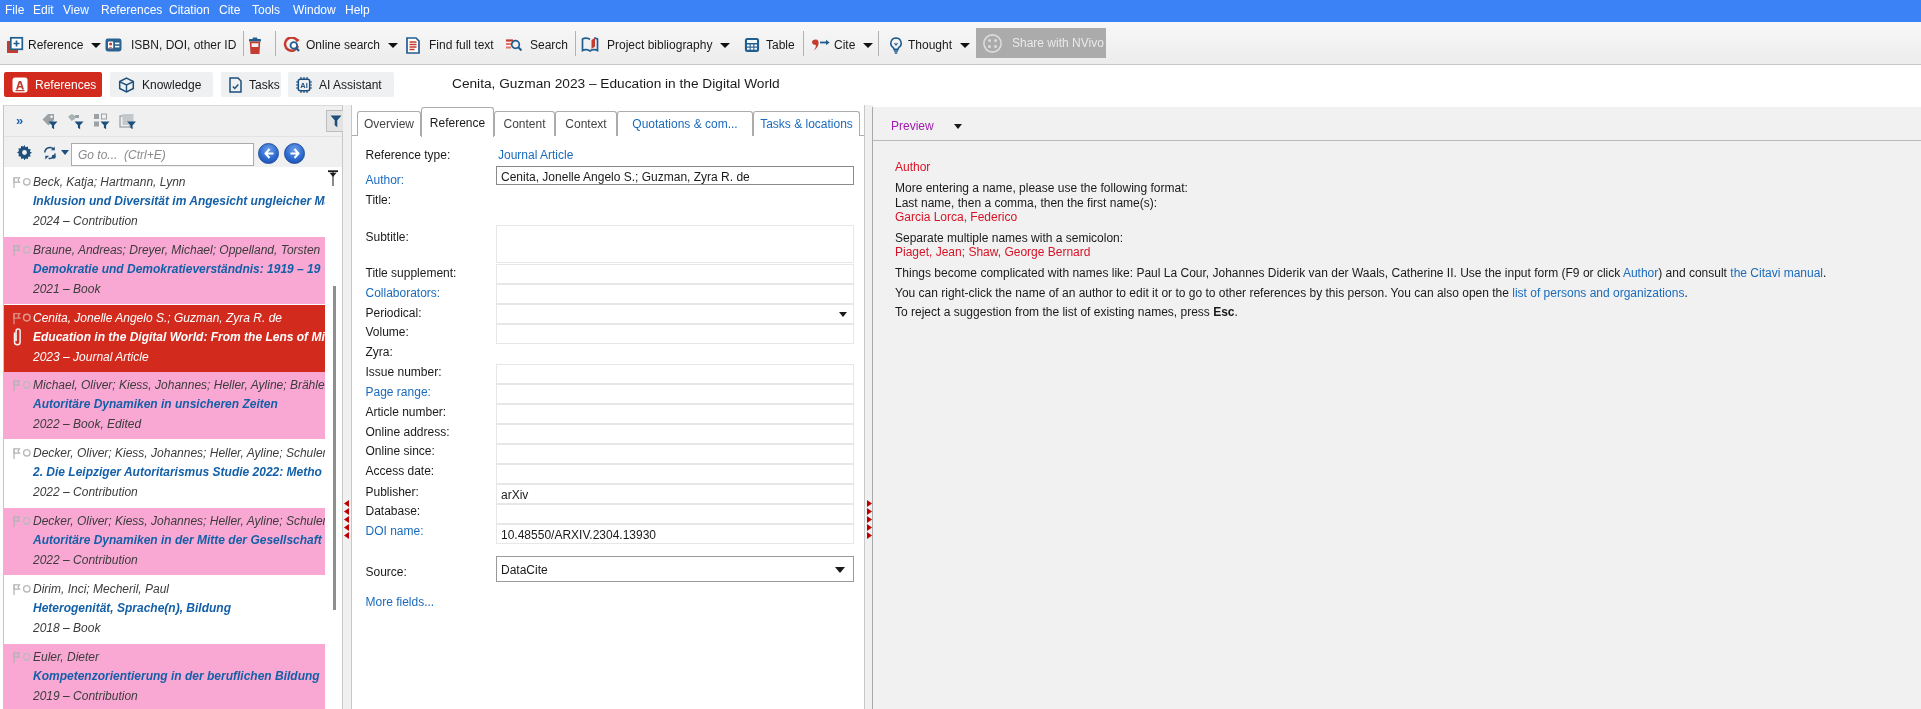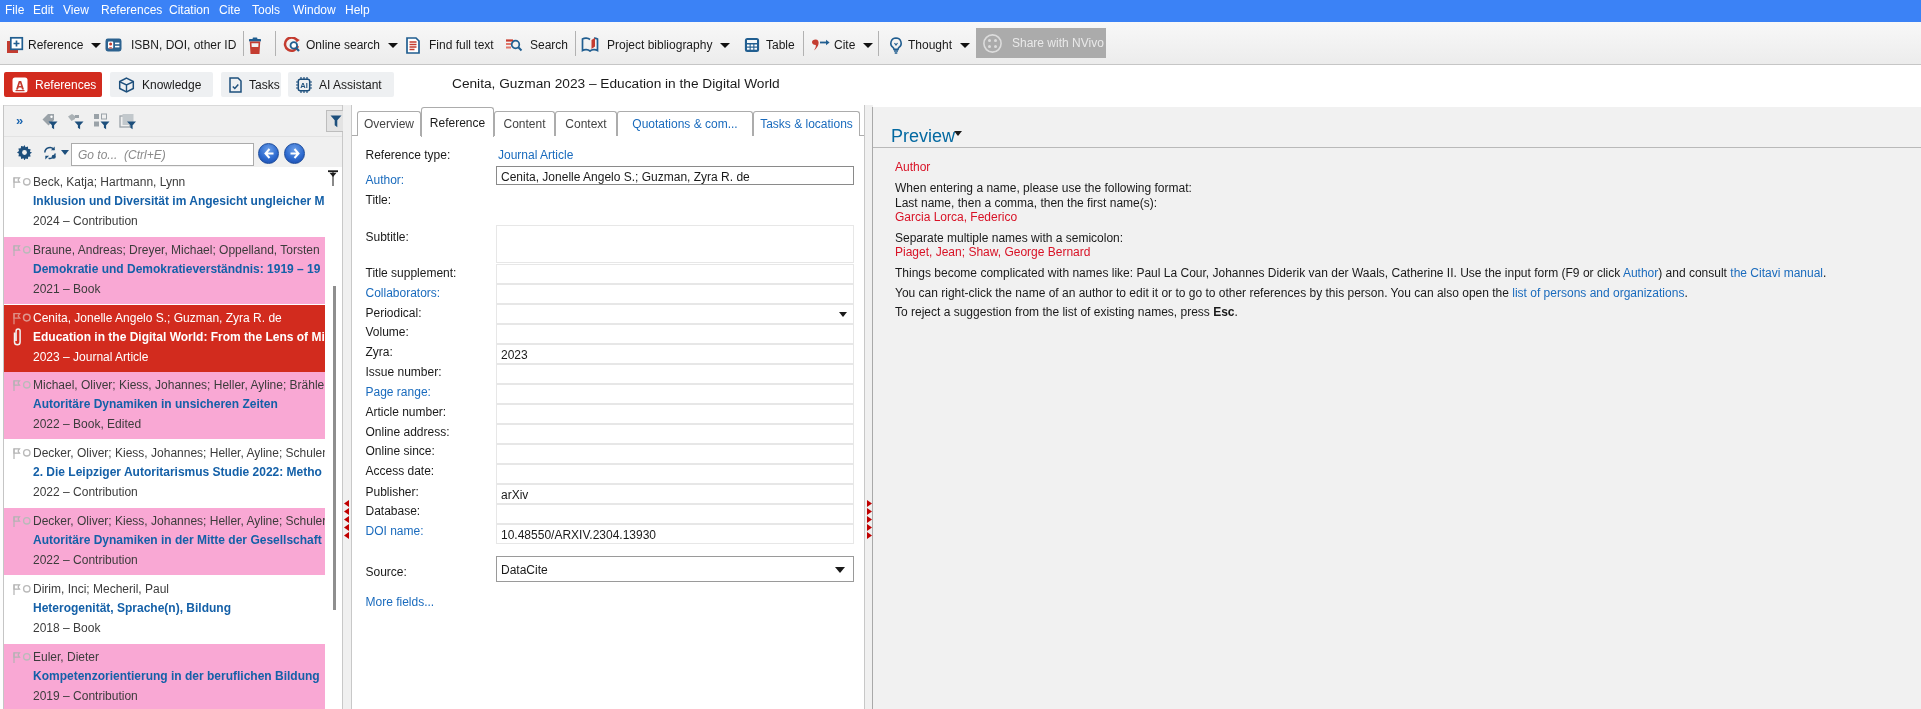--- a/index.html
+++ b/index.html
@@ -30,21 +30,21 @@
 
 
 #leftpanel { position:absolute; left:0; top:105px; width:343px; height:604px; background:#fff; border-right:1px solid #c8c8c8;}
 #leftedge { position:absolute; left:0; top:105px; width:4px; height:604px; background:#fdfdfd; border-right:1px solid #c5c5c5; z-index:5;}
 #lefthead { position:absolute; left:4px; top:0; width:338px; height:62px; background:#f0f0f0; border-top:1px solid #d9d9d9;}
 #lefthead .r1 { position:absolute; left:0; top:0; width:338px; height:31px; border-bottom:1px solid #e3e3e3;}
 #lefthead .r2 { position:absolute; left:0; top:31px; width:338px; height:31px; }
 #gotobox { position:absolute; left:67px; top:6px; width:183px; height:23px; background:#fff;
   border:1px solid #ababab; font-size:12px; font-style:italic; color:#8a8a8a; padding:4px 0 0 6px;}
 #list { position:absolute; left:4px; top:64px; width:321px; height:540px; overflow:hidden; font-size:12px;}
-.item { position:absolute; left:0; width:321px; height:67px; }
+.item { position:absolute; left:0; width:321px; height:67px;font-style:italic; }
 .item .l1 { position:absolute; left:29px; top:6px; color:#3c3c3c; white-space:nowrap;}
 .item .l2 { position:absolute; left:29px; top:25px; color:#1460a8; font-weight:bold; white-space:nowrap;}
 .item .l3 { position:absolute; left:29px; top:45px; color:#3c3c3c; white-space:nowrap;}
 .item.gray { background:#f9a8d4; }
 .item.sel { background:#d22b1e; }
 .item.sel .l1, .item.sel .l2, .item.sel .l3 { color:#fff; }
 .flags { position:absolute; left:4px; top:7px; }
 
 #splitL { position:absolute; left:343px; top:105px; width:8px; height:604px; background:#f0f0f0; }
 #splitR { position:absolute; left:865px; top:105px; width:8px; height:604px; background:#f0f0f0; }
@@ -59,22 +59,22 @@
 .tab.blue { color:#1a6bbd; }
 #tabline { position:absolute; left:0; top:30px; width:512px; height:1px; background:#acacac; }
 #form { position:absolute; left:0; top:31px; width:512px; height:573px; background:#fff; font-size:12px; color:#1a1a1a;}
 .lbl { position:absolute; left:13.5px; margin-top:-1.5px; }
 .lbl.blue { color:#1a6bbd; }
 .fld { position:absolute; left:144px; width:358px; background:#fff; border:1px solid #e7e7e7; padding:3px 4px 0 4px; }
 .dcaret { position:absolute; right:6px; width:0; height:0; border-left:4.5px solid transparent;
   border-right:4.5px solid transparent; border-top:5px solid #1a1a1a; }
 
 #rightpanel { position:absolute; left:872px; top:107px; width:1049px; height:602px; background:#f1f1f1; border-left:1px solid #a9a9a9; }
-#righthead { position:absolute; left:0; top:11px; width:1048px; height:30px; background:#f1f1f1;
-  border-bottom:1px solid #b9b9b9; font-size:18px; color:#0369a1;}
+#righthead { position:absolute; left:0; top:4px; width:1048px; height:30px; background:#f1f1f1;
+  border-bottom:1px solid #b9b9b9; font-size:12px; color:#a21caf;}
 #rightbody { position:absolute; left:22px; top:30px; width:1010px; font-size:12px; color:#1a1a1a; }
 #rightbody .red { color:#d81226; }
 #rightbody .blue { color:#1a6bbd; }
 .rline { position:absolute; left:0; white-space:nowrap; }
 </style>
 </head>
 <body>
 
 <div id="menubar">
   <span style="left:5px">File</span>
@@ -407,21 +407,20 @@
     <div class="fld" style="top:127.5px; height:20px"></div>
     <div class="lbl blue" style="top:151px">Collaborators:</div>
     <div class="fld" style="top:147.5px; height:20px"></div>
     <div class="lbl" style="top:171px">Periodical:</div>
     <div class="fld" style="top:167.6px; height:20px">
         <div class="dcaret" style="top:7px"></div>
       </div>
     <div class="lbl" style="top:190px">Volume:</div>
     <div class="fld" style="top:187.6px; height:20px"></div>
     <div class="lbl" style="top:210px">Zyra:</div>
-    <div class="fld" style="top:207.7px; height:20px">2023</div>
     <div class="lbl" style="top:230px">Issue number:</div>
     <div class="fld" style="top:227.7px; height:20px"></div>
     <div class="lbl blue" style="top:250px">Page range:</div>
     <div class="fld" style="top:247.8px; height:20px"></div>
     <div class="lbl" style="top:270px">Article number:</div>
     <div class="fld" style="top:267.8px; height:20px"></div>
     <div class="lbl" style="top:290px">Online address:</div>
     <div class="fld" style="top:287.9px; height:20px"></div>
     <div class="lbl" style="top:309px">Online since:</div>
     <div class="fld" style="top:307.9px; height:20px"></div>
@@ -439,21 +438,21 @@
   </div>
 </div>
 
 <div id="rightpanel">
   <div id="righthead">
     <div class="abs" style="left:18px; top:8px">Preview</div>
     <div class="abs" style="left:81px; top:13px; width:0; height:0; border-left:4.5px solid transparent; border-right:4.5px solid transparent; border-top:5px solid #1a1a1a"></div>
   </div>
   <div id="rightbody">
     <div class="rline red" style="top:23px">Author</div>
-    <div class="rline" style="top:44px">When entering a name, please use the following format:</div>
+    <div class="rline" style="top:44px">More entering a name, please use the following format:</div>
     <div class="rline" style="top:59px">Last name, then a comma, then the first name(s):</div>
     <div class="rline red" style="top:73px">Garcia Lorca, Federico</div>
     <div class="rline" style="top:94px">Separate multiple names with a semicolon:</div>
     <div class="rline red" style="top:108px">Piaget, Jean; Shaw, George Bernard</div>
     <div class="rline" style="top:129px">Things become complicated with names like: Paul La Cour, Johannes Diderik van der Waals, Catherine II. Use the input form (F9 or click <span class="blue">Author</span>) and consult <span class="blue">the Citavi manual</span>.</div>
     <div class="rline" style="top:149px">You can right-click the name of an author to edit it or to go to other references by this person. You can also open the <span class="blue">list of persons and organizations</span>.</div>
     <div class="rline" style="top:168px">To reject a suggestion from the list of existing names, press <b>Esc</b>.</div>
   </div>
 </div>
 

